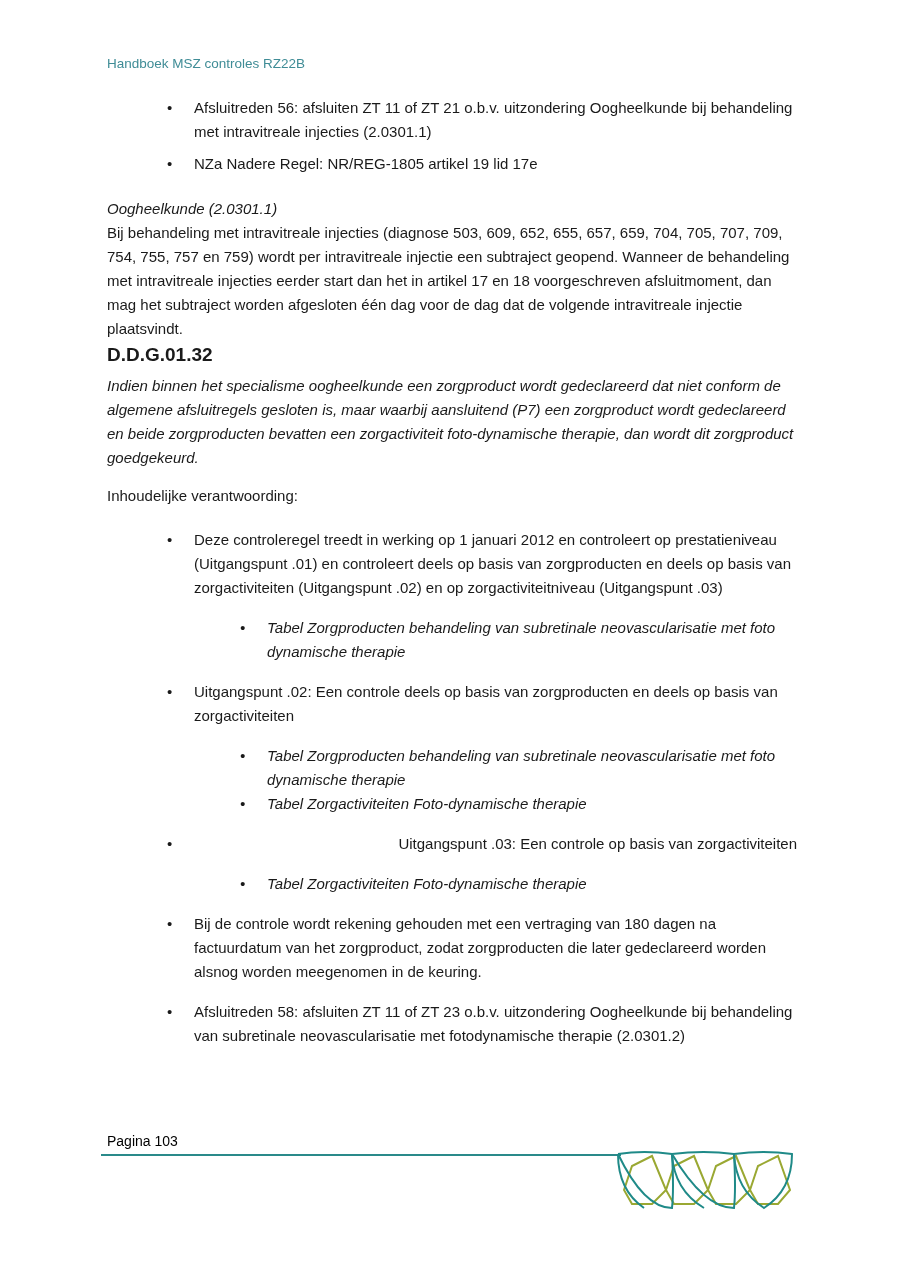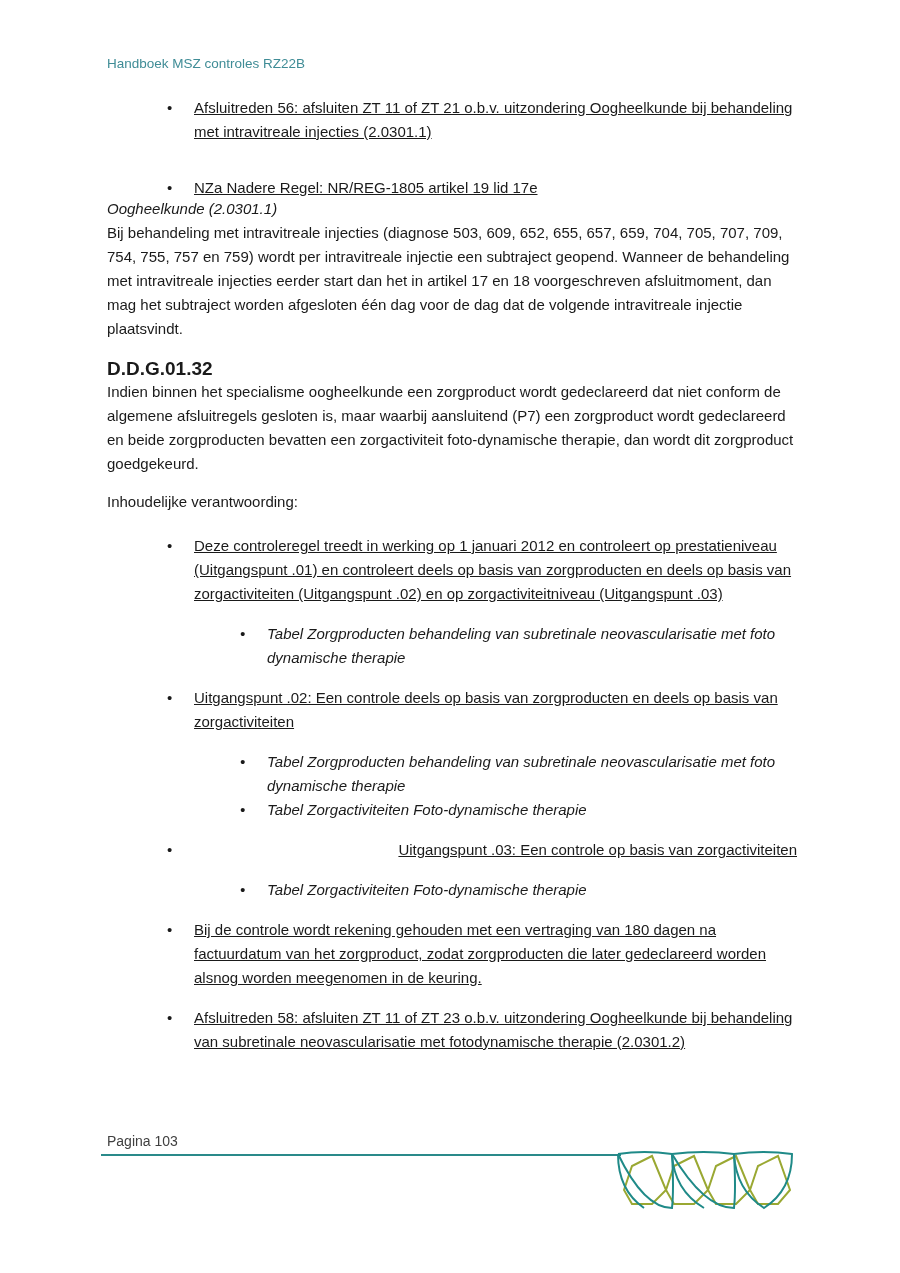--- a/index.html
+++ b/index.html
@@ -3,51 +3,51 @@
 <meta charset="utf-8">
 <style>
   html, body { margin: 0; padding: 0; background: #ffffff; }
   body { width: 900px; height: 1273px; position: relative; overflow: hidden;
          font-family: "Liberation Sans", sans-serif; color: #1a1a1a; }
   .page { position: absolute; left: 0; top: 0; width: 900px; height: 1273px; }
   .header { position: absolute; left: 107px; top: 56px; font-size: 13.5px; color: #3f8c96; }
   .body-text { font-size: 15px; line-height: 24px; }
   .block { position: absolute; left: 107px; width: 690px; }
   ul { list-style: none; margin: 0; padding: 0; }
-  li.b1 { position: relative; padding-left: 87px; text-decoration: underline; }
+  li.b1 { position: relative; padding-left: 87px; }
   li.b1::before { content: "\2022"; position: absolute; left: 60px; top: 0; font-size: 15px; }
   li.b2 { position: relative; padding-left: 160px; font-style: italic; }
   li.b2::before { content: "\2022"; position: absolute; left: 133px; top: 0; font-size: 15px; }
   .italic { font-style: italic; }
   .h2 { font-weight: bold; font-size: 19px; }
-  .footer-label { position: absolute; left: 107px; top: 1133px; font-size: 14px; color: #404040; }
+  .footer-label { position: absolute; left: 107px; top: 1133px; font-size: 14px; color: #000000; }
   .footer-line { position: absolute; left: 101px; top: 1154px; width: 520px; height: 2px; background: #2a8a8a; }
   .logo { position: absolute; left: 614px; top: 1150px; }
 </style>
 </head>
 <body>
 
 <div class="page">
   <div class="header">Handboek MSZ controles RZ22B</div>
 
   <div class="block body-text" style="top:96px;">
     <ul>
       <li class="b1">Afsluitreden 56: afsluiten ZT 11 of ZT 21 o.b.v. uitzondering Oogheelkunde bij behandeling met intravitreale injecties (2.0301.1)</li>
-      <li class="b1" style="margin-top:32px;">NZa Nadere Regel: NR/REG-1805 artikel 19 lid 17e</li>
+      <li class="b1" style="margin-top:8px;">NZa Nadere Regel: NR/REG-1805 artikel 19 lid 17e</li>
     </ul>
   </div>
 
   <div class="block body-text" style="top:197px;">
     <div class="italic">Oogheelkunde (2.0301.1)</div>
     <div>Bij behandeling met intravitreale injecties (diagnose 503, 609, 652, 655, 657, 659, 704, 705, 707, 709, 754, 755, 757 en 759) wordt per intravitreale injectie een subtraject geopend. Wanneer de behandeling met intravitreale injecties eerder start dan het in artikel 17 en 18 voorgeschreven afsluitmoment, dan mag het subtraject worden afgesloten één dag voor de dag dat de volgende intravitreale injectie plaatsvindt.</div>
   </div>
 
-  <div class="block" style="top:358px;">
+  <div class="block" style="top:344px;">
     <div class="h2">D.D.G.01.32</div>
-    <div class="body-text" style="margin-top:0;">Indien binnen het specialisme oogheelkunde een zorgproduct wordt gedeclareerd dat niet conform de algemene afsluitregels gesloten is, maar waarbij aansluitend (P7) een zorgproduct wordt gedeclareerd en beide zorgproducten bevatten een zorgactiviteit foto-dynamische therapie, dan wordt dit zorgproduct goedgekeurd.</div>
+    <div class="body-text" style="margin-top:8px;font-style:italic;">Indien binnen het specialisme oogheelkunde een zorgproduct wordt gedeclareerd dat niet conform de algemene afsluitregels gesloten is, maar waarbij aansluitend (P7) een zorgproduct wordt gedeclareerd en beide zorgproducten bevatten een zorgactiviteit foto-dynamische therapie, dan wordt dit zorgproduct goedgekeurd.</div>
     <div class="body-text" style="margin-top:14px;">Inhoudelijke verantwoording:</div>
 
     <ul class="body-text" style="margin-top:20px;">
       <li class="b1">Deze controleregel treedt in werking op 1 januari 2012 en controleert op prestatieniveau (Uitgangspunt .01)  en controleert deels op basis van zorgproducten en deels op basis van zorgactiviteiten (Uitgangspunt .02) en op zorgactiviteitniveau (Uitgangspunt .03)</li>
 
       <li class="b2" style="margin-top:16px;">Tabel Zorgproducten behandeling van subretinale neovascularisatie met foto dynamische therapie</li>
 
       <li class="b1" style="margin-top:16px;">Uitgangspunt .02: Een controle deels op basis van zorgproducten en deels op basis van zorgactiviteiten</li>
       <li class="b2" style="margin-top:16px;">Tabel Zorgproducten behandeling van subretinale neovascularisatie met foto dynamische therapie</li>
       <li class="b2">Tabel Zorgactiviteiten Foto-dynamische therapie</li>

